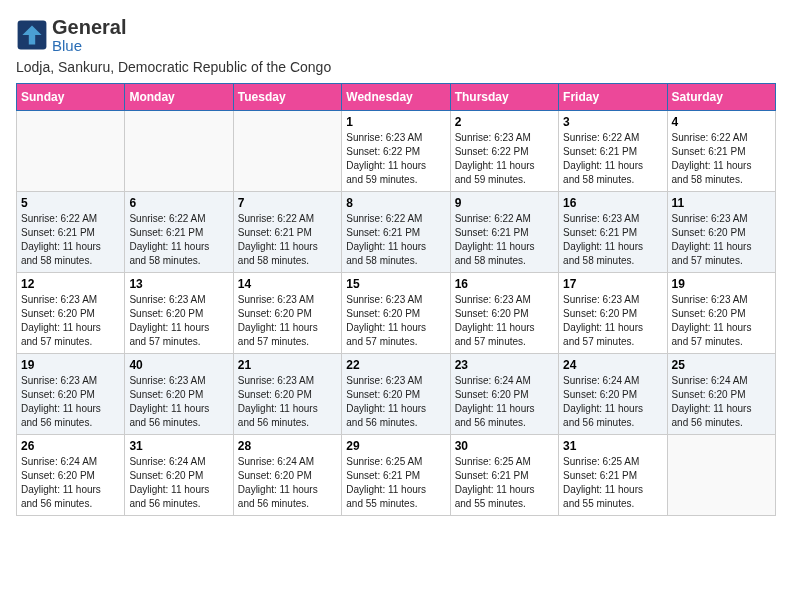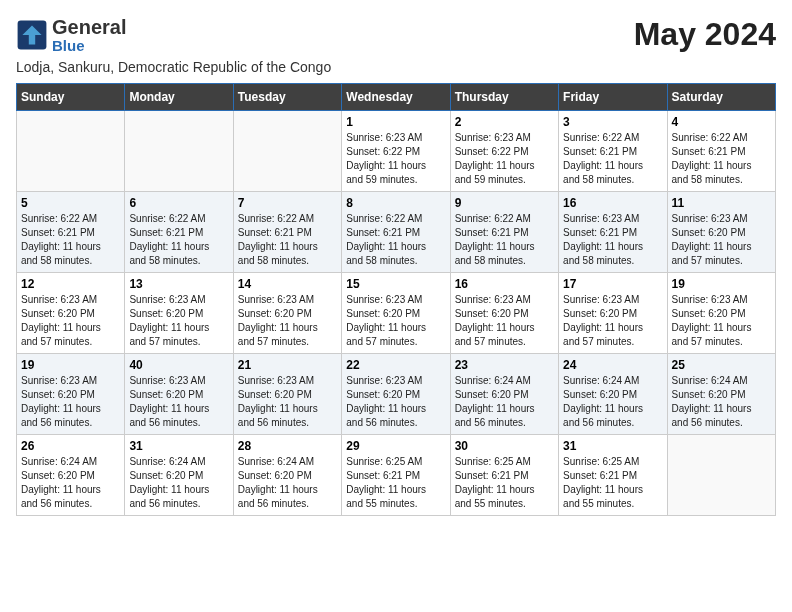--- a/index.html
+++ b/index.html
@@ -26,21 +26,21 @@
       flex-direction: column;
       line-height: 1.1;
     }
     .logo-general {
       font-size: 20px;
       font-weight: bold;
       color: #333;
     }
     .logo-blue {
       font-size: 15px;
-      font-weight: bold;
+      font-weight: normal;
       color: #2a6db5;
     }
     .logo-icon {
       width: 32px;
       height: 32px;
     }
     .month-title {
       font-size: 32px;
       font-weight: bold;
       color: #222;
@@ -50,21 +50,21 @@
       font-size: 14px;
       color: #333;
       margin-bottom: 8px;
     }
     table {
       width: 100%;
       border-collapse: collapse;
       font-size: 11px;
     }
     thead tr th {
-      background: #404040;
+      background: #ec4899;
       color: #fff;
       padding: 6px 4px;
       text-align: left;
       font-size: 12px;
       border: 1px solid #2a6db5;
     }
     tbody tr td {
       border: 1px solid #ccc;
       vertical-align: top;
       padding: 4px;
@@ -96,21 +96,20 @@
   <div class="logo">
     <svg class="logo-icon" viewBox="0 0 40 40">
       <rect x="2" y="2" width="36" height="36" rx="4" fill="#1a3a6b"></rect>
       <polygon points="20,8 32,20 24,20 24,32 16,32 16,20 8,20" fill="#4a9fd4"></polygon>
     </svg>
     <div class="logo-text">
       <span class="logo-general">General</span>
       <span class="logo-blue">Blue</span>
     </div>
   </div>
-  <div class="month-title">May 2024</div>
 </div>
 
 <div class="subtitle">Lodja, Sankuru, Democratic Republic of the Congo</div>
 
 <table>
   <thead>
     <tr id="header-row">
     <th>Sunday</th>
         <th>Monday</th>
         <th>Tuesday</th>

